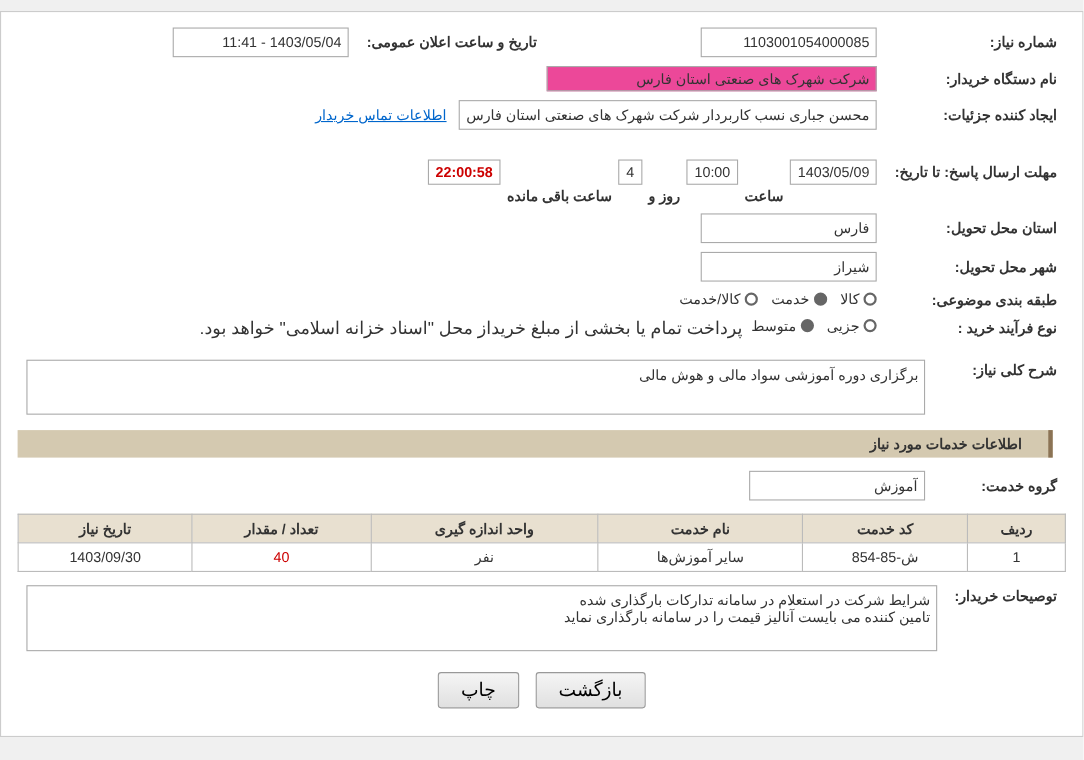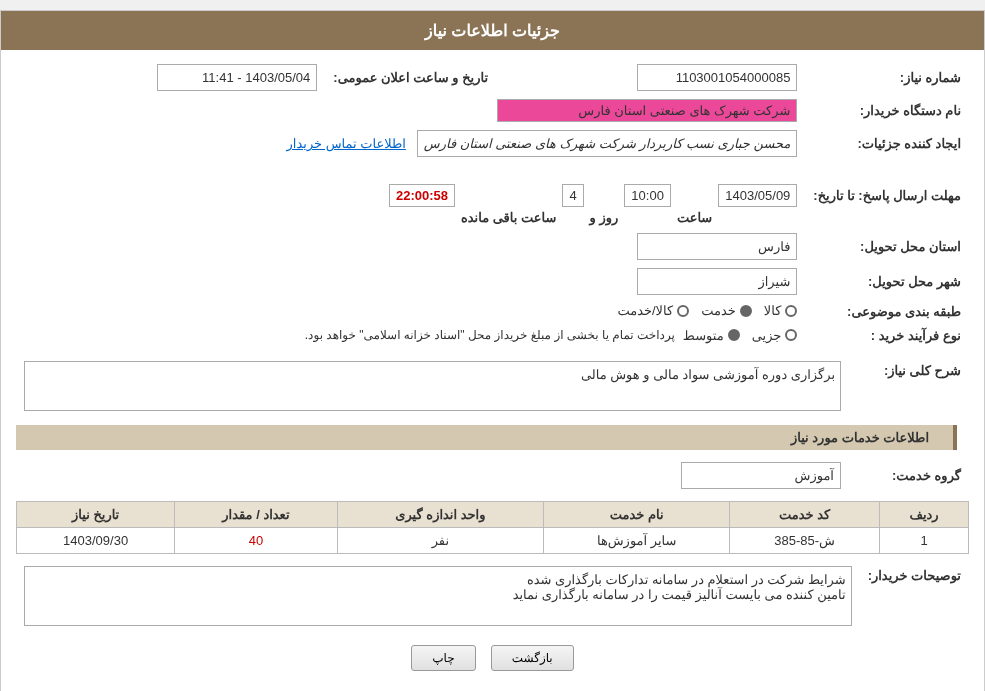--- a/index.html
+++ b/index.html
@@ -110,21 +110,21 @@
       background: #666;
     }
     .purchase-type-row {
       display: flex;
       align-items: flex-start;
       gap: 8px;
       flex-wrap: wrap;
     }
     .purchase-note {
       color: #333;
-      font-size: 12px;
+      font-size: 16px;
     }
     .textarea-box {
       border: 1px solid #aaa;
       padding: 5px;
       background: #fff;
       width: 100%;
       min-height: 50px;
       text-align: right;
       resize: none;
     }
@@ -156,32 +156,29 @@
       justify-content: center;
       gap: 15px;
       padding: 15px 0;
     }
     .btn {
       padding: 5px 20px;
       border: 1px solid #999;
       background: linear-gradient(to bottom, #f5f5f5, #e0e0e0);
       cursor: pointer;
       font-family: Tahoma, Arial, sans-serif;
-      font-size: 12px;
+      font-size: 17px;
       border-radius: 3px;
     }
   </style>
 </head>
 <body>
 
 <div class="page-wrapper">
 
-  <div class="page-header">
-    <span>جزئیات اطلاعات نیاز</span>
-  </div>
 
   <div class="content">
 
     <table class="info-table">
       <tbody>
           <tr>
         <td class="label-cell">شماره نیاز:</td>
         <td class="value-cell">
           <span class="input-box">1103001054000085</span>
         </td>
@@ -192,21 +189,21 @@
       </tr>
       <tr>
         <td class="label-cell">نام دستگاه خریدار:</td>
         <td class="value-cell" colspan="3">
           <span class="input-box-wide">شرکت شهرک های صنعتی استان فارس</span>
         </td>
       </tr>
       <tr>
         <td class="label-cell">ایجاد کننده جزئیات:</td>
         <td class="value-cell" colspan="3">
-          <span class="input-box" style="min-width:280px;font-style:italic;">محسن  جباری نسب کاربردار شرکت شهرک های صنعتی استان فارس</span>
+          <span class="input-box" style="min-width:280px;">محسن  جباری نسب کاربردار شرکت شهرک های صنعتی استان فارس</span>
           &nbsp;
           <span class="link-blue">اطلاعات تماس خریدار</span>
         </td>
       </tr>
       <tr>
         <td class="label-cell">مهلت ارسال پاسخ: تا تاریخ:</td>
         <td class="value-cell" colspan="3">
           <div class="date-row">
             <span class="input-sm">1403/05/09</span>
             <span class="small-label">ساعت</span>
@@ -307,21 +304,21 @@
           <th>کد خدمت</th>
           <th>نام خدمت</th>
           <th>واحد اندازه گیری</th>
           <th>تعداد / مقدار</th>
           <th>تاریخ نیاز</th>
         </tr>
       </thead>
       <tbody id="services-tbody">
       <tr>
         <td>1</td>
-        <td>ش-85-385</td>
+        <td>ش-85-854</td>
         <td>سایر آموزش‌ها</td>
         <td>نفر</td>
         <td class="red-text">40</td>
         <td>1403/09/30</td>
       </tr>
         </tbody>
     </table>
 
     <table class="info-table" style="margin-top:6px;">
       <tbody>

